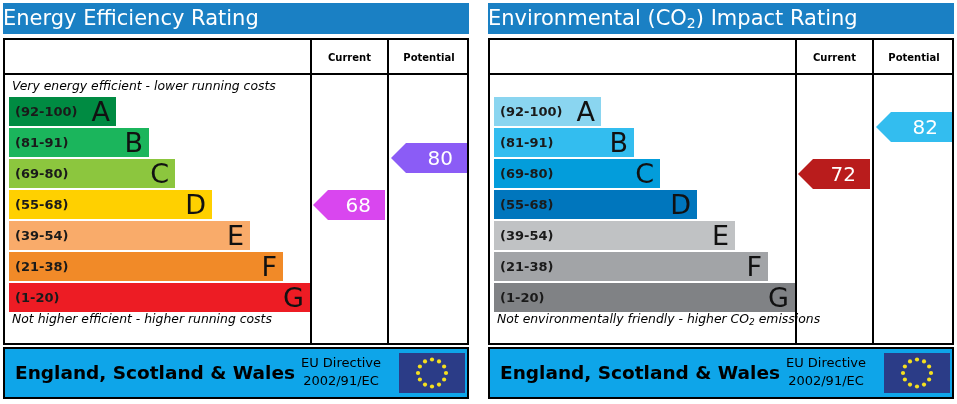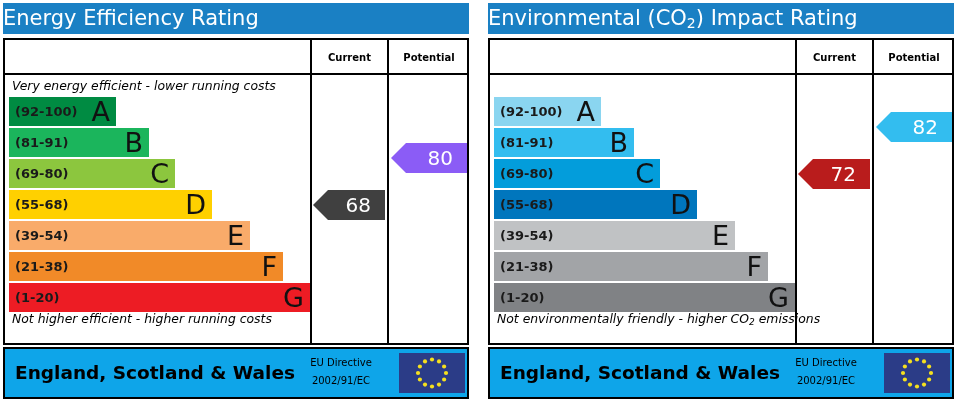--- a/index.html
+++ b/index.html
@@ -84,21 +84,21 @@
   .footer{
     position:absolute;left:3px;top:347px;width:466px;height:52px;
     border:2px solid #000;box-sizing:border-box;background:#0ea5e9;
   }
   .region{
     position:absolute;left:10px;top:0;height:48px;line-height:48px;
     font-size:18.5px;font-weight:bold;color:#000;white-space:nowrap;
   }
   .directive{
     position:absolute;left:282px;top:5px;width:108px;
-    font-size:10px;color:#000;line-height:18px;text-align:center;
+    font-size:13px;color:#000;line-height:18px;text-align:center;
   }
   .euflag{
     position:absolute;left:394px;top:4px;width:66px;height:40px;
     background:#2b3c87;overflow:hidden;
   }
   .euflag svg{display:block;}
 </style>
 </head>
 <body>
 
@@ -147,21 +147,21 @@
         </div>
         <div class="bar" style="top:208px;width:301px;background:#ed1c24;">
           <span class="rng">(1-20)</span>
           <span class="ltr">G</span>
         </div>
 
         <div class="capbot">Not higher efficient - higher running costs</div>
       </div>
 
       <div class="arrowwrap">
-        <div class="arrow cur" style="top:115px;background:#404040;">
+        <div class="arrow cur" style="top:115px;background:#d946ef;">
           <span>68</span>
         </div>
         <div class="arrow pot" style="top:68px;background:#8b5cf6;">
           <span>80</span>
         </div>
       </div>
     </div>
 
     <div class="footer">
       <div class="region">England, Scotland &amp; Wales</div>

